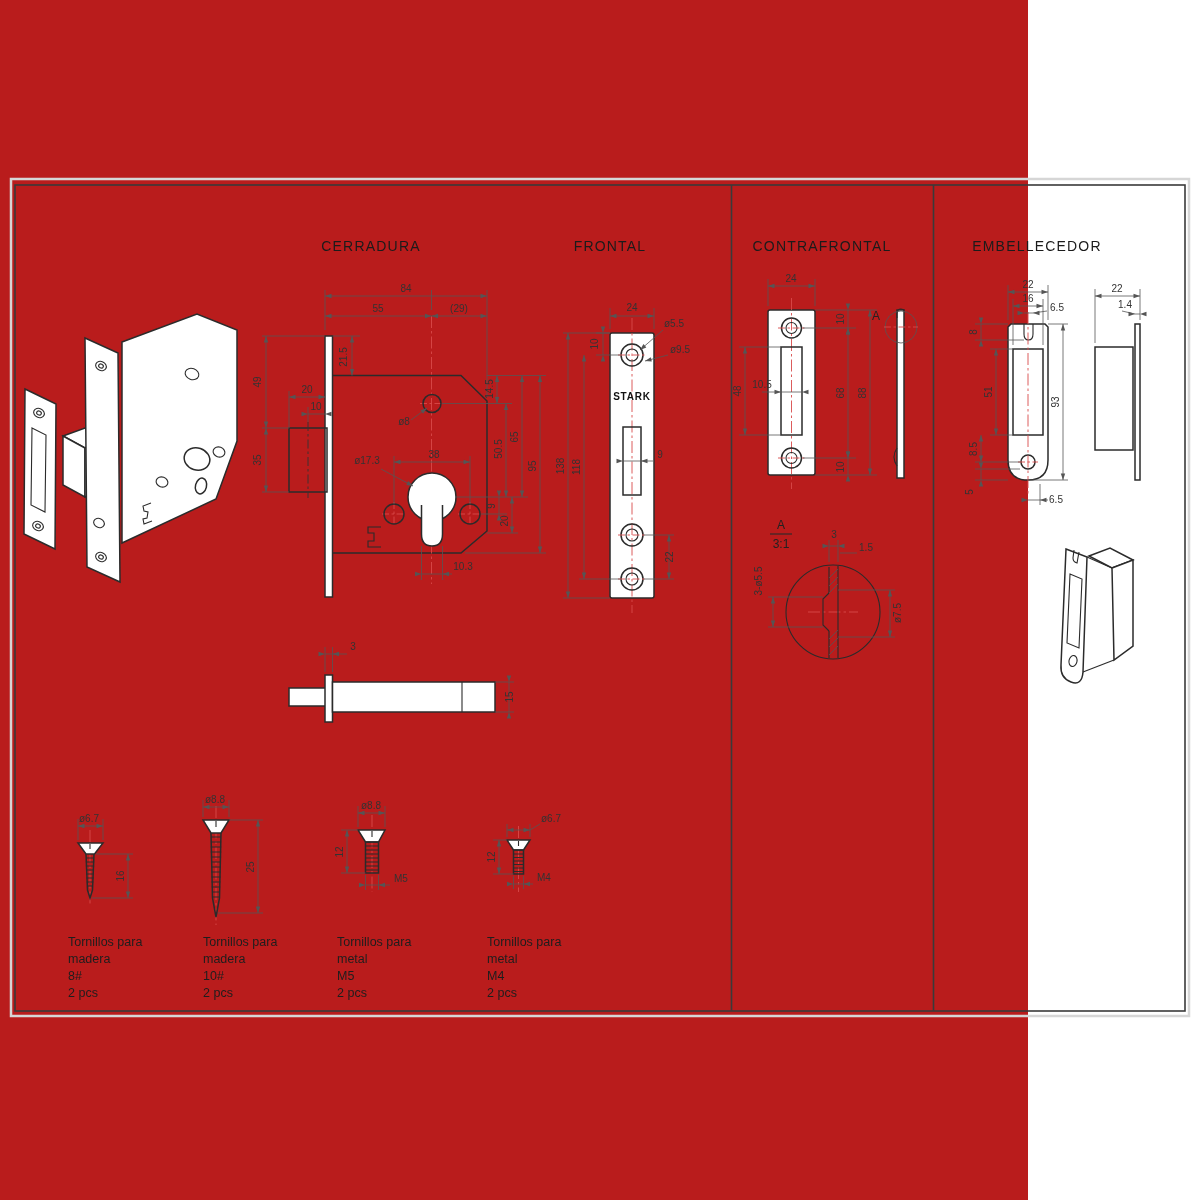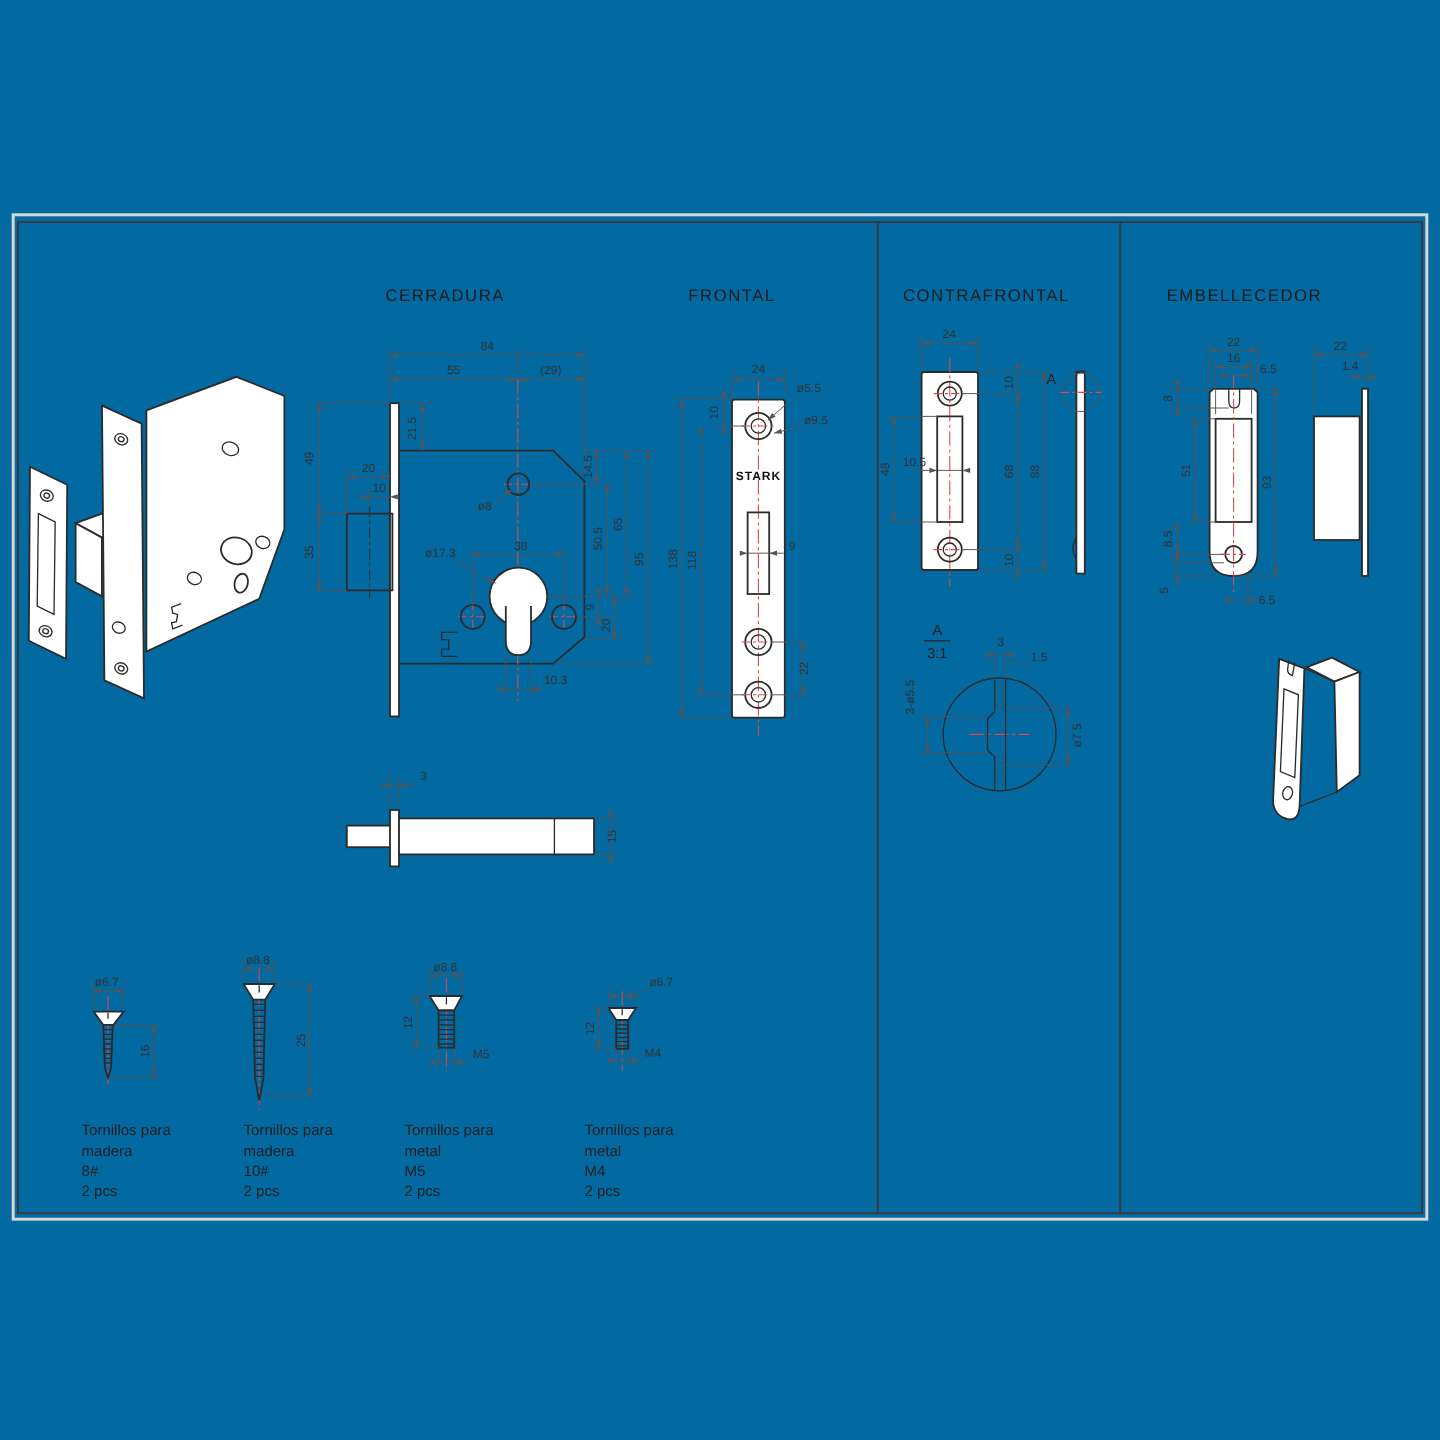--- a/index.html
+++ b/index.html
@@ -1,16 +1,16 @@
 <!DOCTYPE html>
 <html><head>
 <meta charset="utf-8">
 <style>
   html,body{margin:0;padding:0;background:#ffffff;}
-  .sheet{width:1200px;height:1200px;position:relative;background:#0369a1;
+  .sheet{width:1028px;height:1200px;position:relative;background:#b91c1c;
          font-family:"Liberation Sans", sans-serif;}
   svg text{font-family:"Liberation Sans", sans-serif;}
   .title{font-size:14px;letter-spacing:1.2px;fill:#1b1b1b;text-anchor:middle;}
   .dim{font-size:10px;fill:#333;text-anchor:middle;}
   .dims{font-size:10px;fill:#333;}
   .brand{font-size:10px;font-weight:bold;letter-spacing:.8px;fill:#111;text-anchor:middle;}
   .lbl{font-size:12.5px;fill:#1e1e1e;}
   .viewlbl{font-size:12px;fill:#222;text-anchor:middle;}
   .ol{stroke:#2b2b2b;stroke-width:1.5;fill:none;stroke-linejoin:miter;}
   .olw{stroke:#2b2b2b;stroke-width:1.5;fill:#ffffff;stroke-linejoin:miter;}

